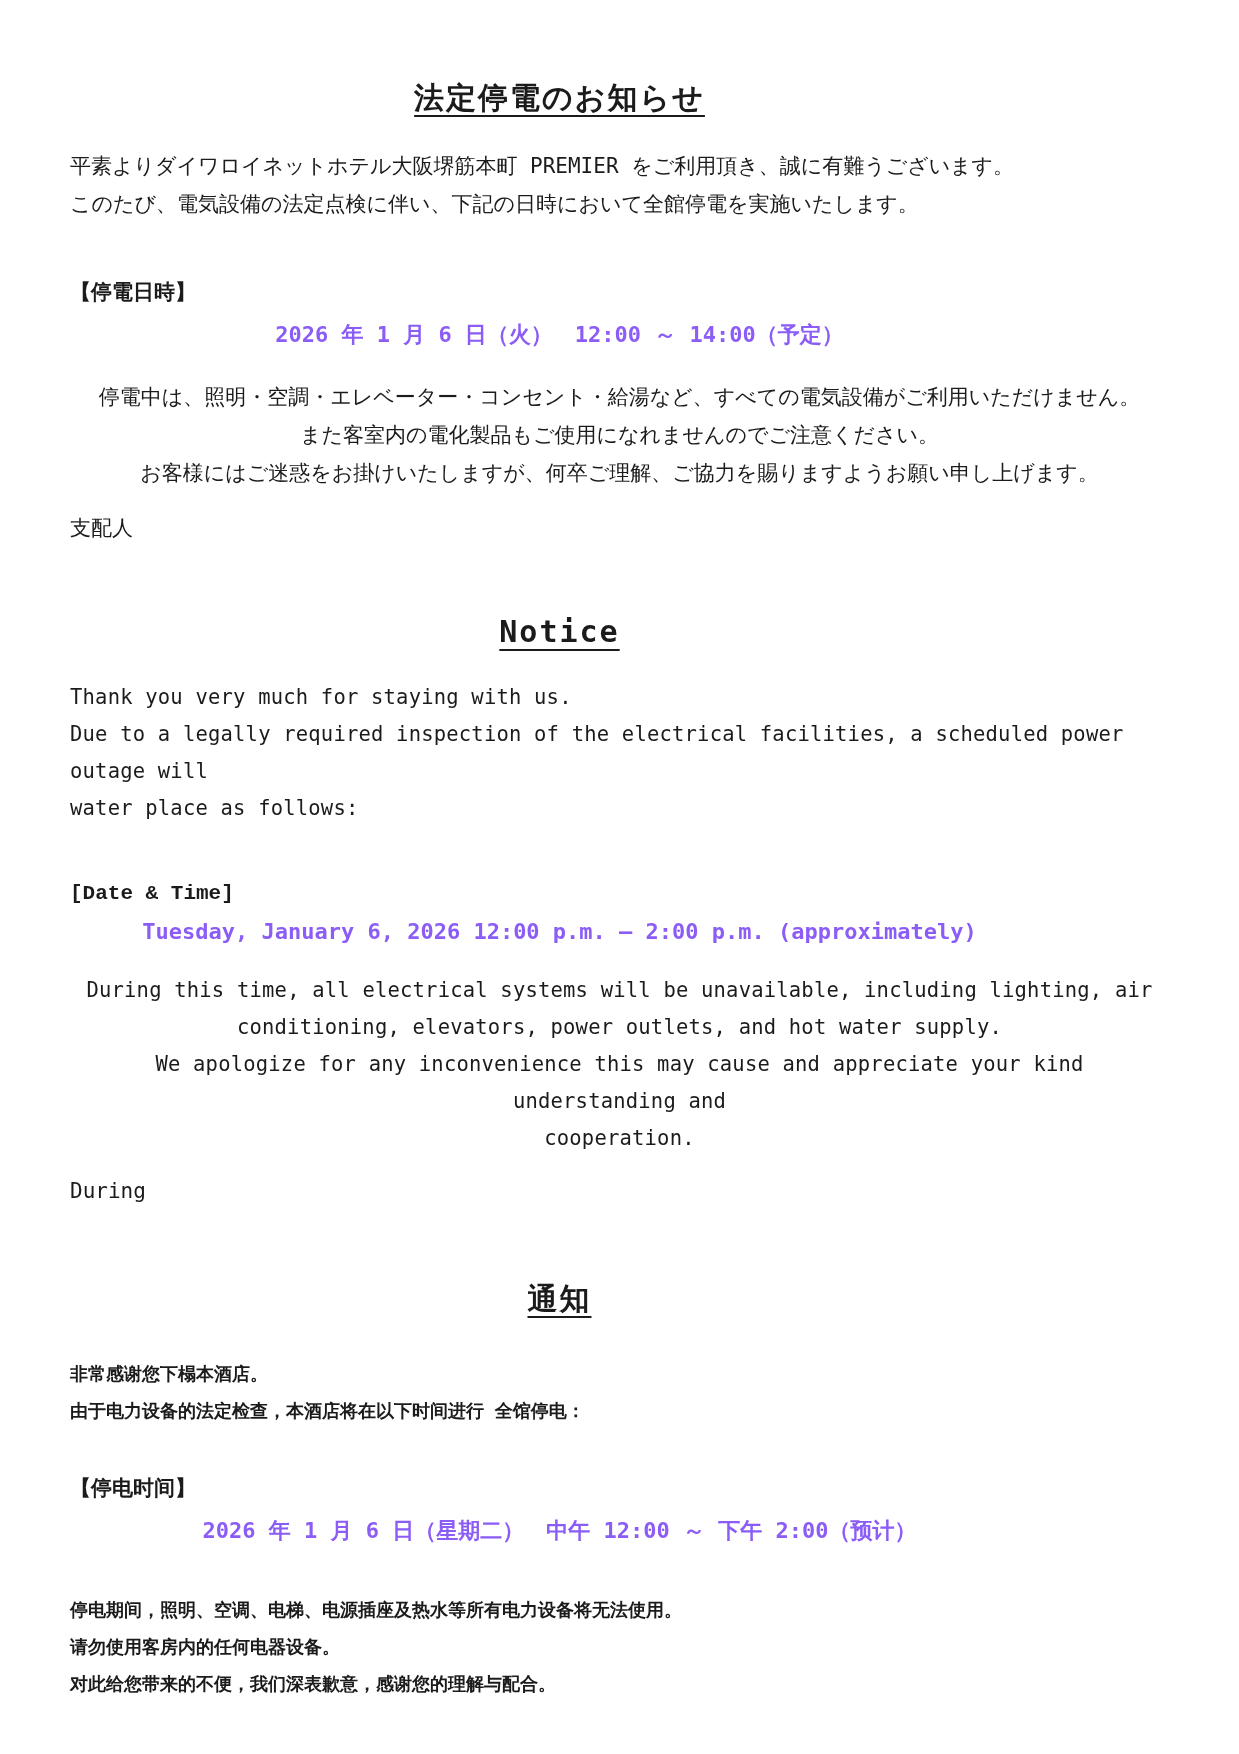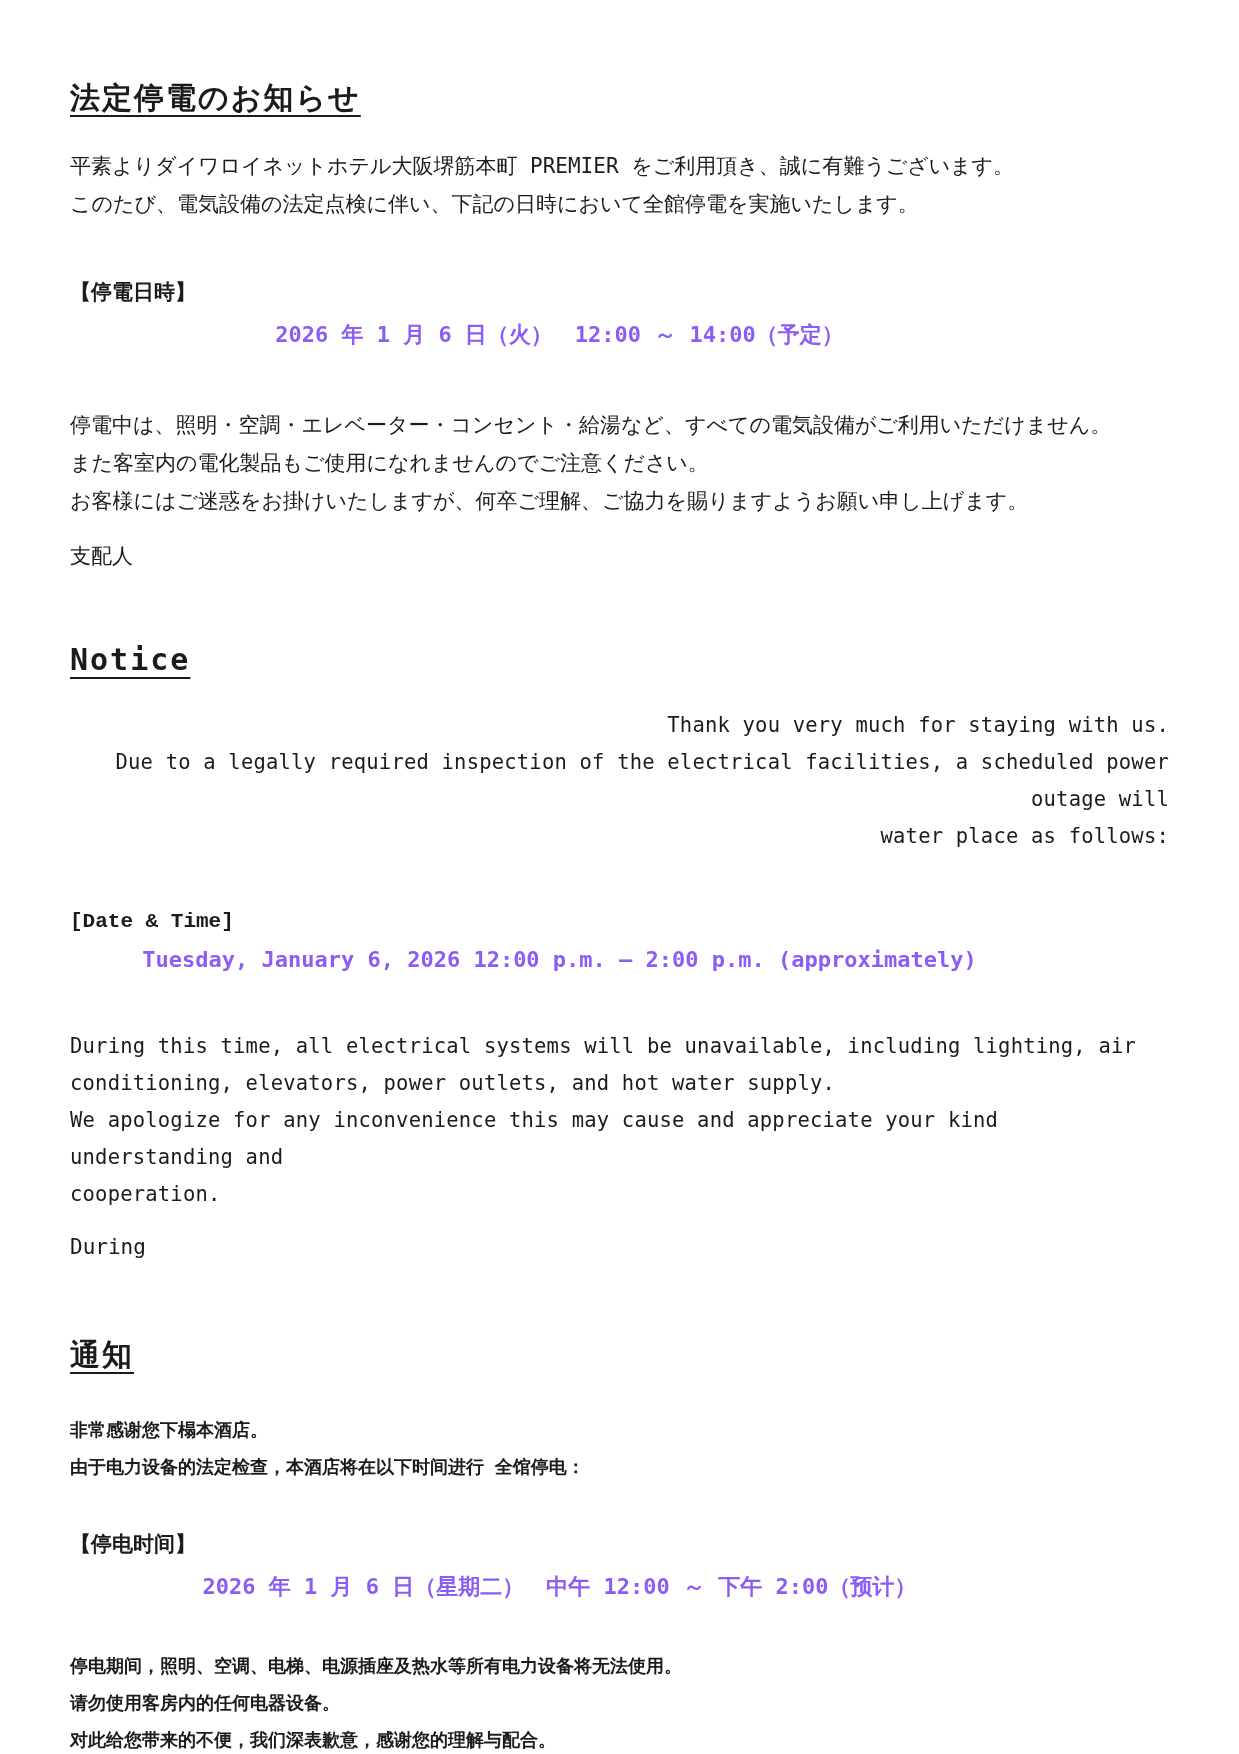--- a/index.html
+++ b/index.html
@@ -14,20 +14,21 @@
     margin: 0 auto;
     background: #ffffff;
     font-family: "DejaVu Sans Mono", "DejaVu Sans", sans-serif;
     color: #1b1b1b;
     overflow: hidden;
   }
   .content {
     padding: 0 70px;
   }
   .heading {
+    text-align: center;
     padding-right: 120px;
     font-size: 30px;
     font-weight: bold;
     letter-spacing: 2px;
     text-decoration: underline;
     text-underline-offset: 7px;
     text-decoration-thickness: 2px;
   }
   .heading.jp { margin-top: 78px; }
   .heading.en { margin-top: 72px; }
@@ -58,24 +59,24 @@
     font-weight: bold;
     margin-top: 14px;
   }
   .red { color: #8b5cf6; }
   .signature {
     text-align: left;
     padding-right: 135px;
     font-size: 21px;
     margin-top: 22px;
   }
-  .mt-52 { margin-top: 56px; }
+  .mt-52 { margin-top: 28px; text-align: center; }
   .mt-55 { margin-top: 55px; font-family: Liberation Mono, monospace; }
   .mt-45 { margin-top: 45px; }
-  .mt-30 { margin-top: 30px; text-align: right; }
+  .mt-30 { margin-top: 30px; }
   .mt-35 { margin-top: 35px; }
 </style>
 </head>
 <body>
 
 <div class="page">
   <div class="content">
 
     <div>
       <div class="heading jp">法定停電のお知らせ</div>

